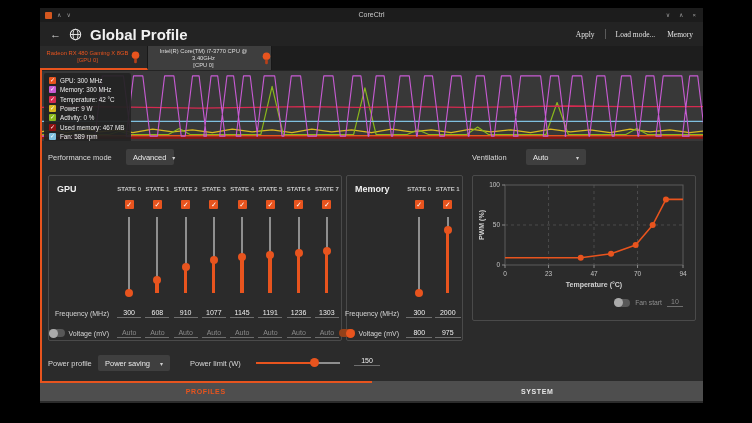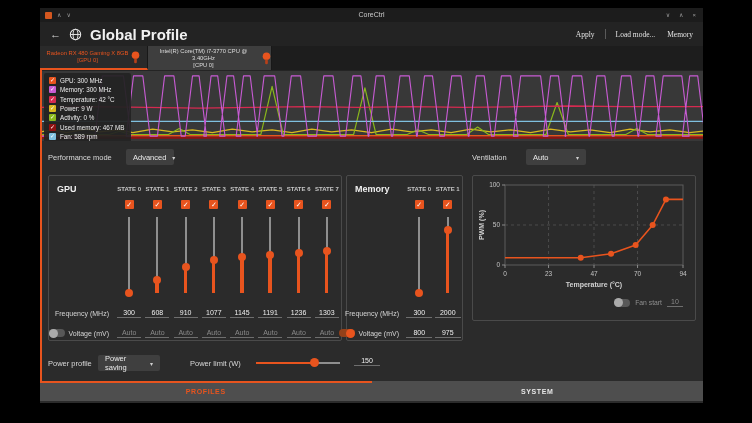--- a/index.html
+++ b/index.html
@@ -483,21 +483,21 @@
         <div class="fanstart">
           <div class="tgl">
               <span class="kn"></span>
             </div>
           <span class="dimlab">Fan start</span>
           <span class="field dim" style="width:16px">10</span>
         </div>
       </div>
 
       <span class="lab abs" style="left:8px;top:218px">Power profile</span>
-      <div class="dd abs" style="left:58px;top:214px;width:62px">
+      <div class="dd abs" style="left:58px;top:214px;width:72px">
         <span>Power saving</span>
         <span class="caret">▾</span>
       </div>
       <span class="lab abs" style="left:150px;top:218px">Power limit (W)</span>
       <div class="hsl abs" id="power-slider" style="left:216px;top:214px;width:84px">
           <div class="htr"></div>
           <div class="hfl" style="width: 70.0935%;"></div>
           <div class="hhd" style="left: calc(70.0935% - 4.5px);"></div>
         </div>
       <span class="field abs" style="left:314px;top:216px;width:26px">150</span>

